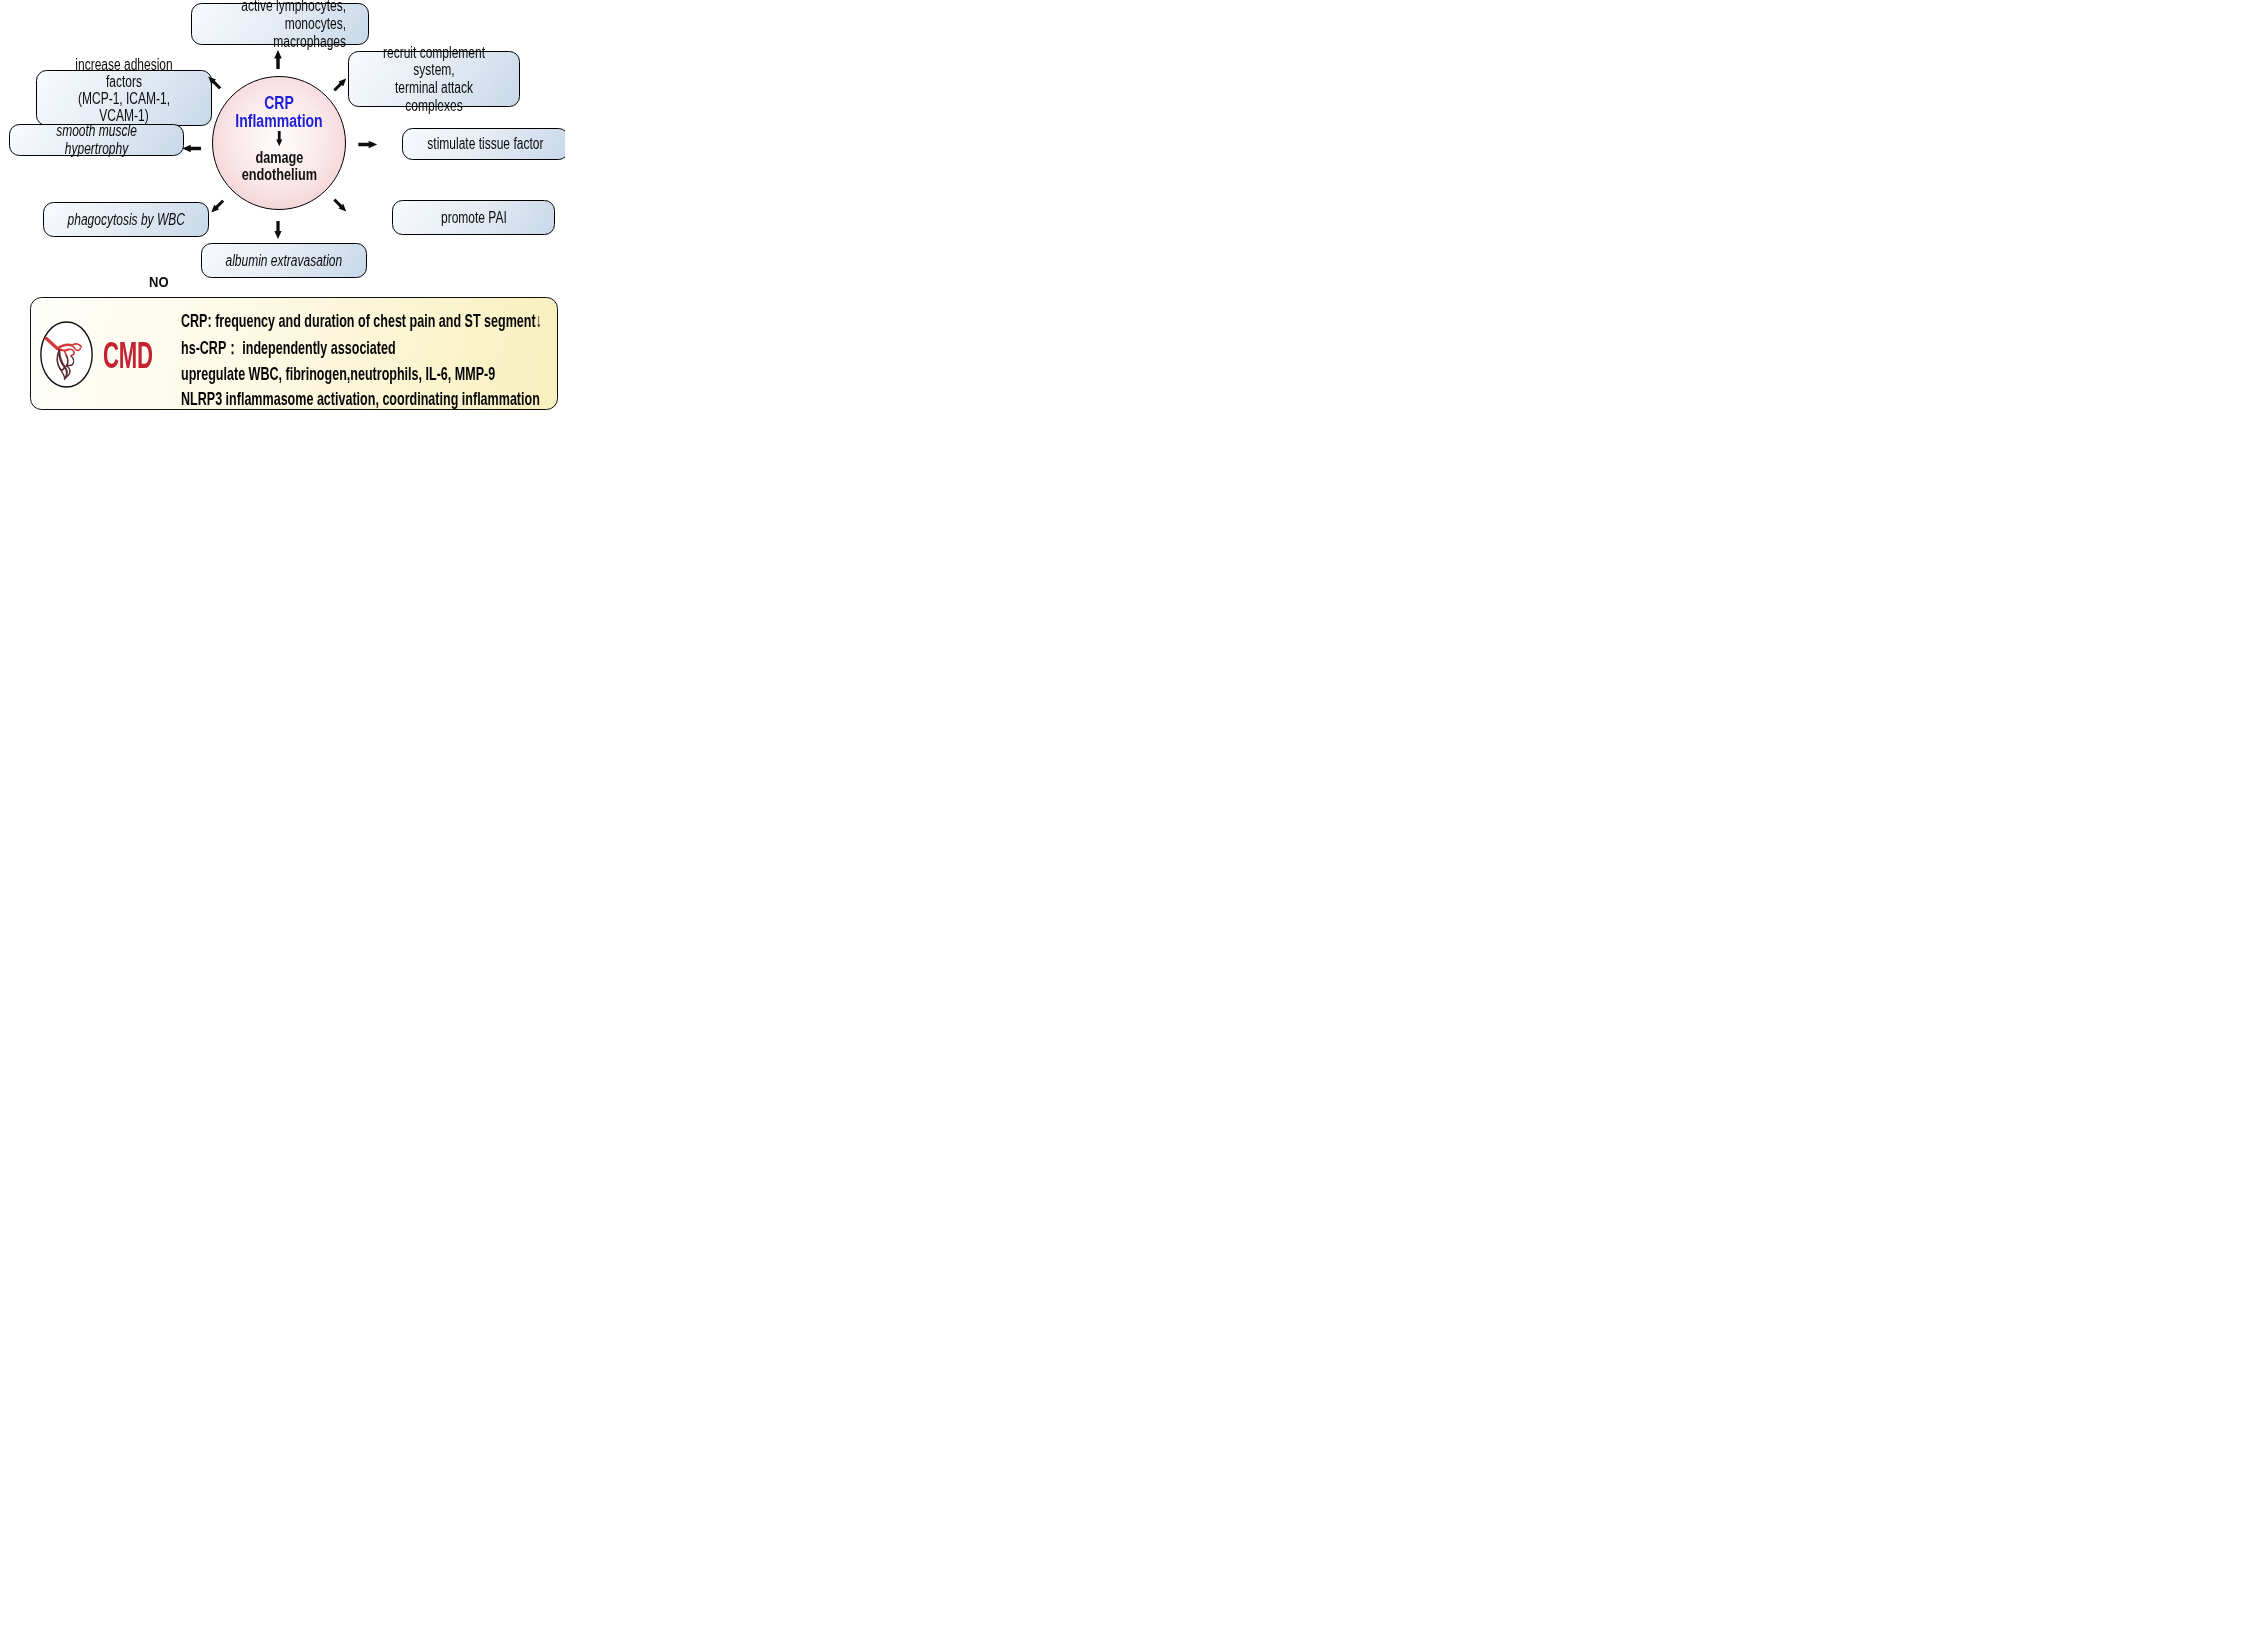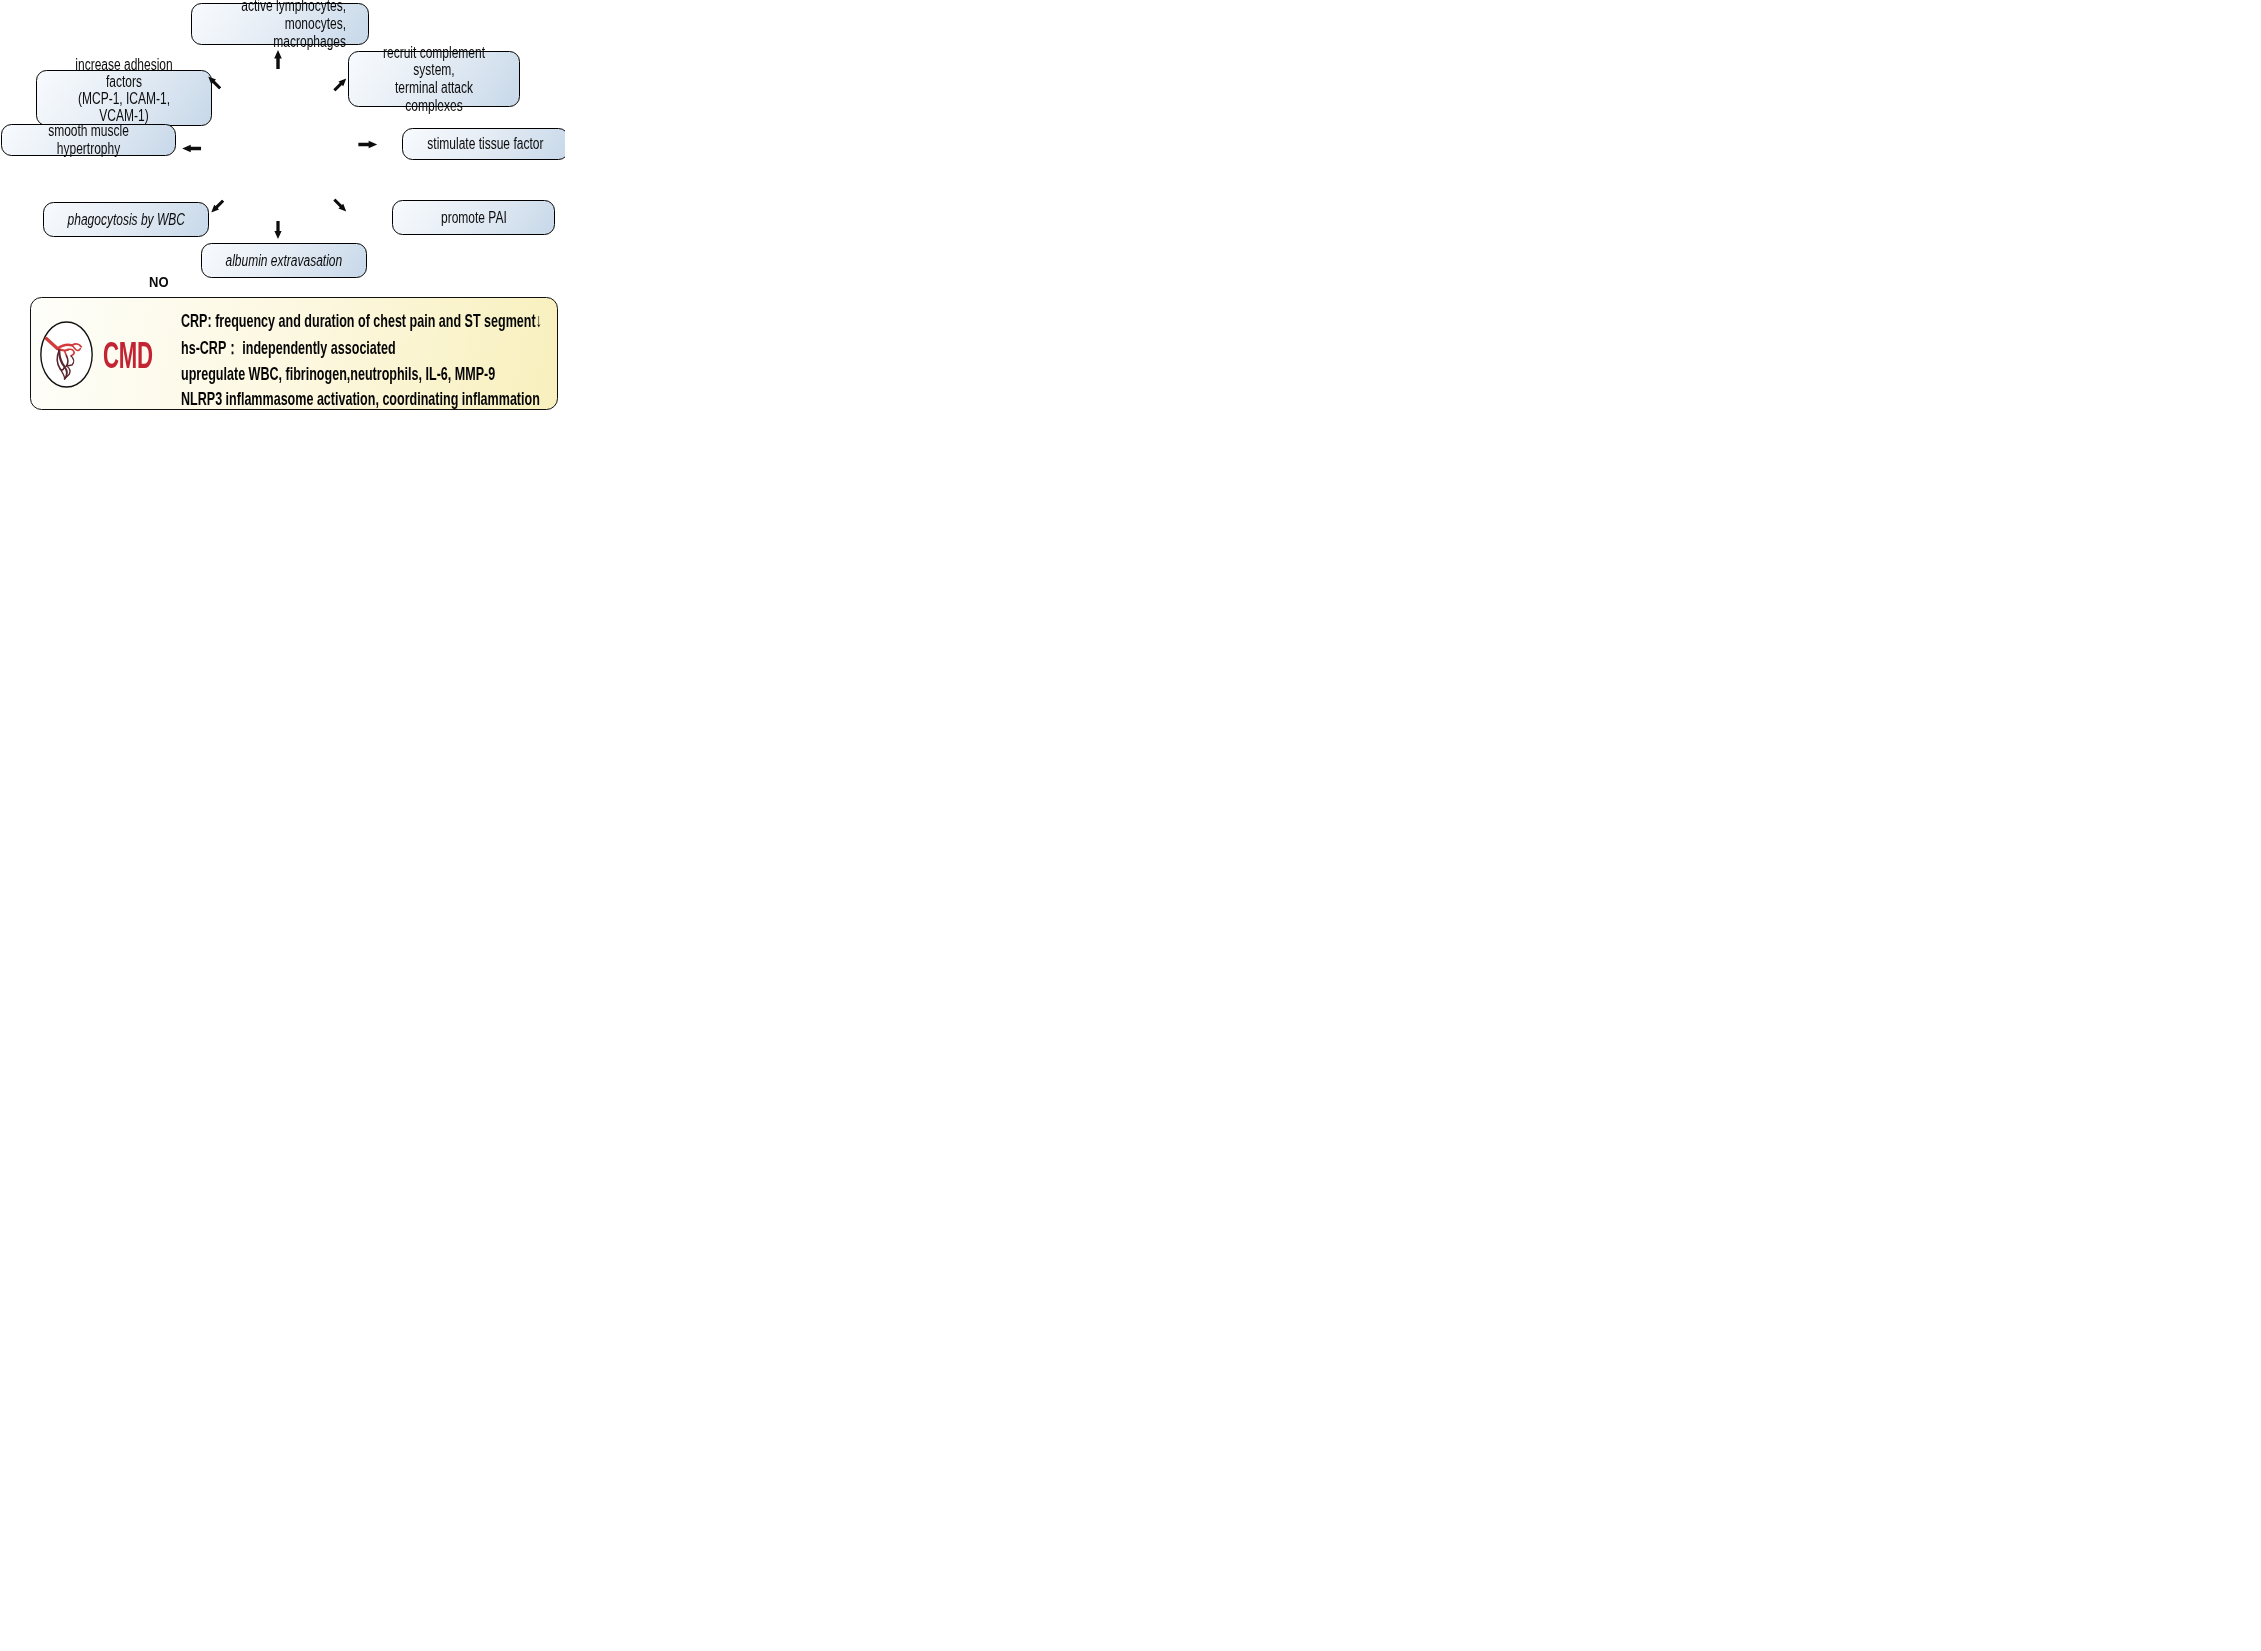--- a/index.html
+++ b/index.html
@@ -58,40 +58,49 @@
     <span class="lbl" style="line-height:17px;">increase adhesion factors
 (MCP-1, ICAM-1, VCAM-1)
 E-selectin</span>
   </div>
 
   <div class="node" style="left:348px;top:51px;width:170px;height:54px;">
     <span class="lbl">recruit complement system,
 terminal attack complexes</span>
   </div>
 
-  <div class="node" style="left:1px;top:124px;width:173px;height:30px;">
+  <div class="node" style="left:9px;top:124px;width:173px;height:30px;font-style:italic;">
     <span class="lbl">smooth muscle hypertrophy</span>
   </div>
 
   <div class="node" style="left:402px;top:128px;width:165px;height:30px;">
     <span class="lbl">stimulate tissue factor</span>
   </div>
 
   <div class="node" style="left:43px;top:202px;width:164px;height:33px;font-style:italic;">
     <span class="lbl">phagocytosis by WBC</span>
   </div>
 
   <div class="node" style="left:357px;top:200px;width:161px;height:33px;margin-left:35px;">
     <span class="lbl">promote PAI</span>
   </div>
 
   <div class="node" style="left:201px;top:243px;width:164px;height:33px;font-style:italic;">
     <span class="lbl">albumin extravasation</span>
   </div>
 
+  <div id="circle">
+    <span class="title" style="color:#1e1ed8;">CRP
+Inflammation</span>
+    <svg class="arrow" style="position:static;width:10.5px;height:15.3px;margin:1.4px 0 1.9px 0;" viewBox="0 0 40 100">
+      <polygon points="20,100 40,55 29,55 29,0 11,0 11,55 0,55"></polygon>
+    </svg>
+    <span class="subtitle">damage
+endothelium</span>
+  </div>
 
   <svg class="arrow" style="left:273px;top:50px;width:10px;height:19px;" viewBox="0 0 40 100">
     <polygon points="20,0 40,45 29,45 29,100 11,100 11,45 0,45"></polygon>
     </svg>
 
   <svg class="arrow" style="left:209px;top:74px;width:10.5px;height:17px;transform:rotate(-45deg);" viewBox="0 0 40 100">
     <polygon points="20,0 40,45 29,45 29,100 11,100 11,45 0,45"></polygon>
     </svg>
 
   <svg class="arrow" style="left:335px;top:76px;width:10.5px;height:17px;transform:rotate(45deg);" viewBox="0 0 40 100">

